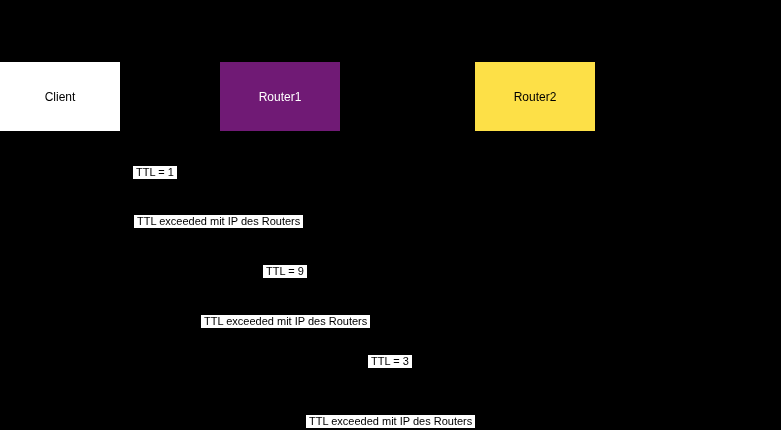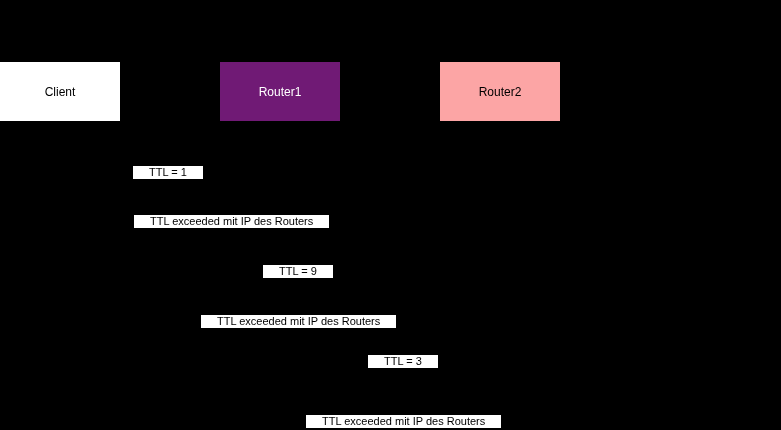--- a/index.html
+++ b/index.html
@@ -15,55 +15,55 @@
     font-family: "Liberation Sans", sans-serif;
   }
   .diagram {
     position: absolute;
     inset: 0;
   }
   .actor {
     position: absolute;
     top: 62px;
     width: 120px;
-    height: 59px;
+    height: 69px;
     display: flex;
     align-items: center;
     justify-content: center;
     font-size: 12px;
     box-sizing: border-box;
   }
   .actor-1 { left: 0px; }
   .actor-2 { left: 220px; }
   .actor-3 { left: 440px; }
   .actor-4 { left: 660px; }
   .msg {
     position: absolute;
     font-size: 11px;
     line-height: 13px;
-    padding: 0 16px;
+    padding: 0 3px;
     white-space: nowrap;
   }
   .msg-1 { left: 133px; top: 166px; }
   .msg-2 { left: 134px; top: 215px; }
   .msg-3 { left: 263px; top: 265px; }
   .msg-4 { left: 201px; top: 315px; }
   .msg-5 { left: 368px; top: 355px; }
   .msg-6 { left: 306px; top: 415px; }
 </style>
 </head>
 <body style="background: rgb(0, 0, 0);">
 
 <div class="diagram">
 
   <div class="actor actor-1" style="background-color: rgb(255, 255, 255); color: rgb(0, 0, 0);">Client</div>
 
   <div class="actor actor-2" style="background-color: #701a75; color: rgb(255, 255, 255);">Router1</div>
 
-  <div class="actor actor-3" style="background-color: #fca5a5; color: rgb(0, 0, 0);">Router2</div>
+  <div class="actor actor-3" style="background-color: #fde047; color: rgb(0, 0, 0); margin-left: 35px;">Router2</div>
 
 
   <span class="msg msg-1" style="background-color: rgb(255, 255, 255); color: rgb(0, 0, 0);">TTL = 1</span>
 
   <span class="msg msg-2" style="background-color: rgb(255, 255, 255); color: rgb(0, 0, 0);">TTL exceeded mit IP des Routers</span>
 
   <span class="msg msg-3" style="background-color: rgb(255, 255, 255); color: rgb(0, 0, 0);">TTL = 9</span>
 
   <span class="msg msg-4" style="background-color: rgb(255, 255, 255); color: rgb(0, 0, 0);">TTL exceeded mit IP des Routers</span>
 

